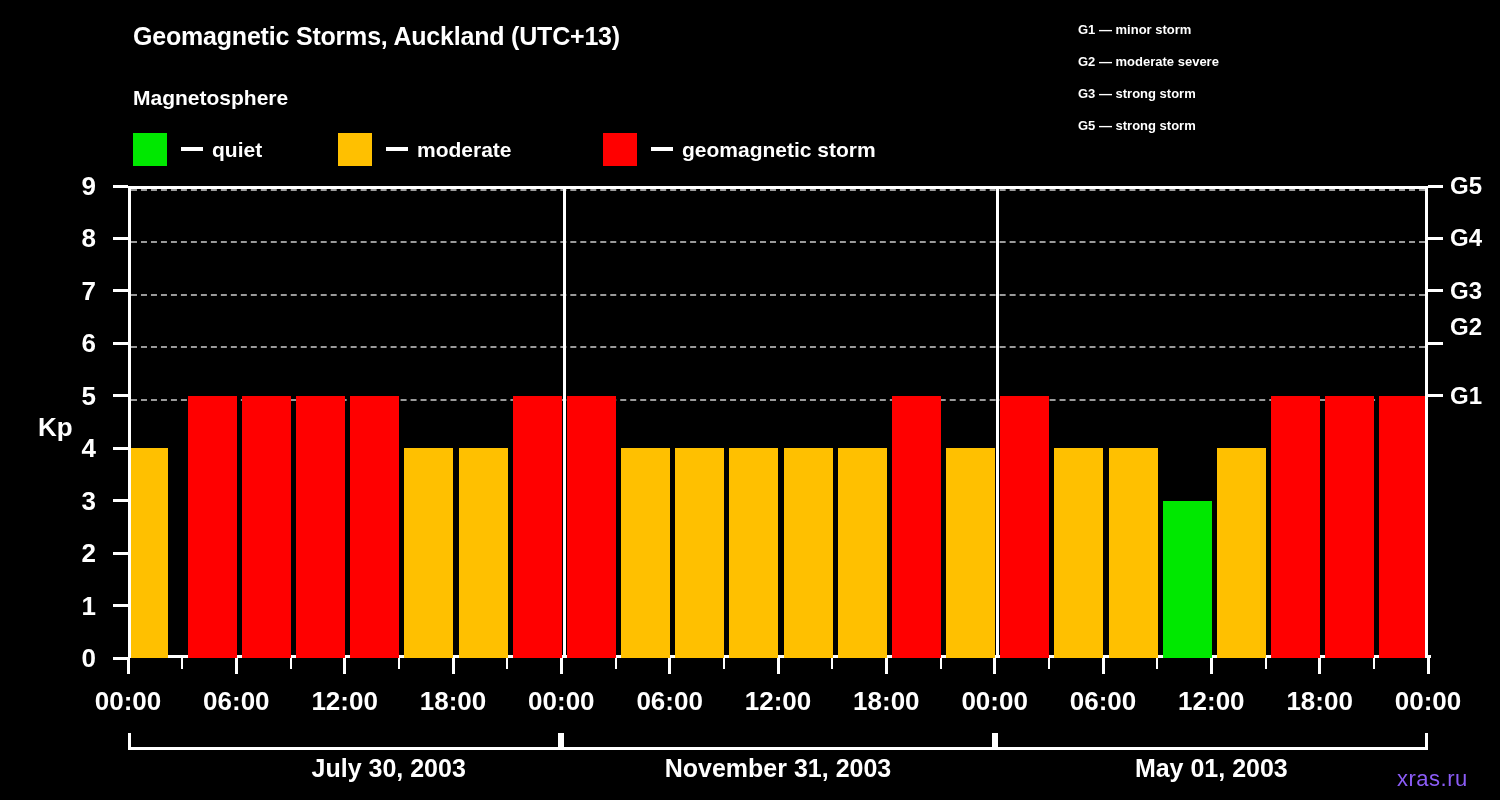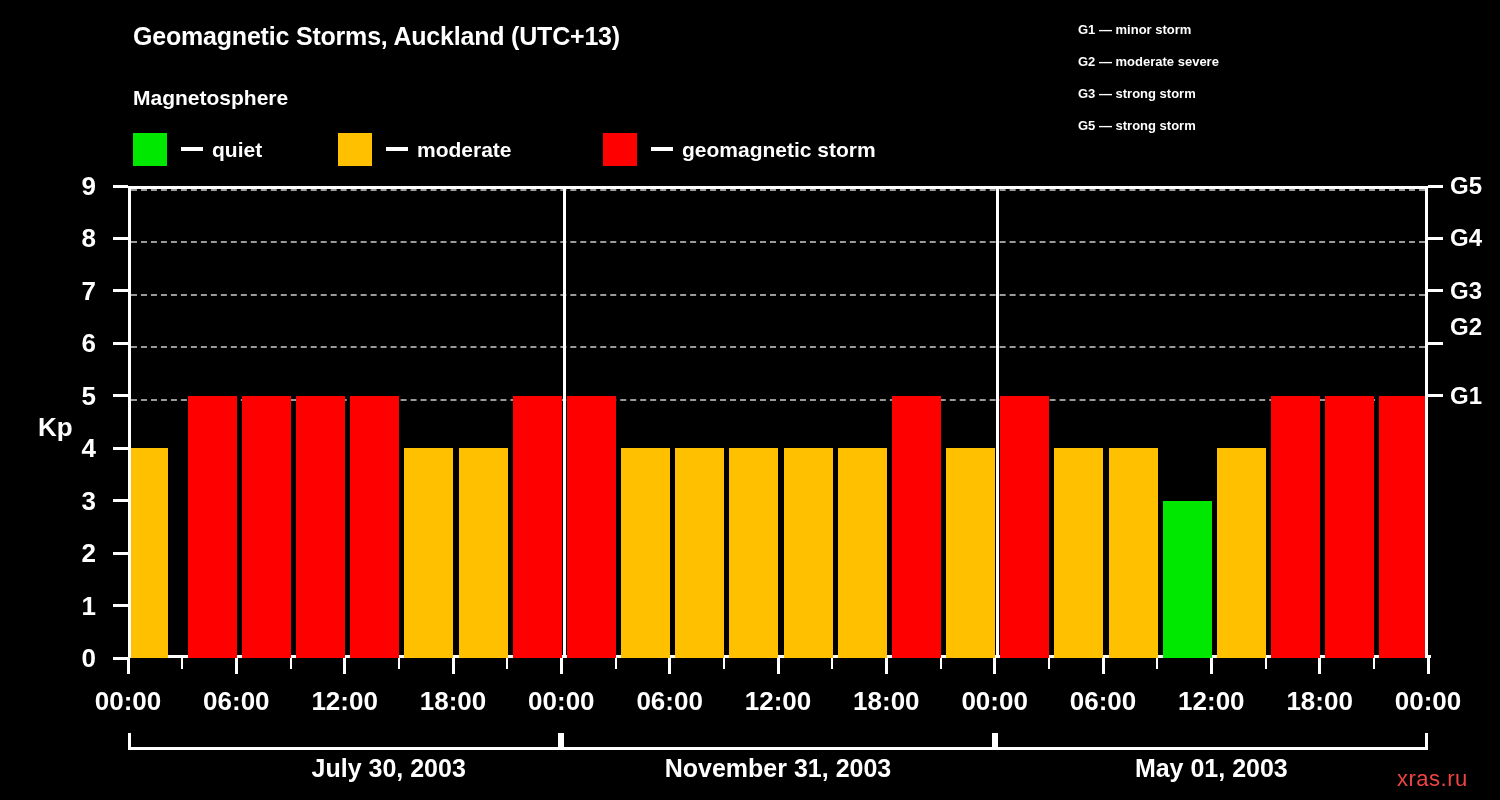--- a/index.html
+++ b/index.html
@@ -194,21 +194,21 @@
     font-weight: bold;
     white-space: nowrap;
     transform: translateX(-50%);
   }
 
   
   #watermark {
     position: absolute;
     left: 1397px; top: 766px;
     font-size: 22px;
-    color: #ef4444;
+    color: #8b5cf6;
     letter-spacing: 0.5px;
   }
 </style>
 </head>
 <body>
 
 <div id="chart-title">Geomagnetic Storms, Auckland (UTC+13)</div>
 <div id="magnetosphere-label">Magnetosphere</div>
 
 <div id="legend">

